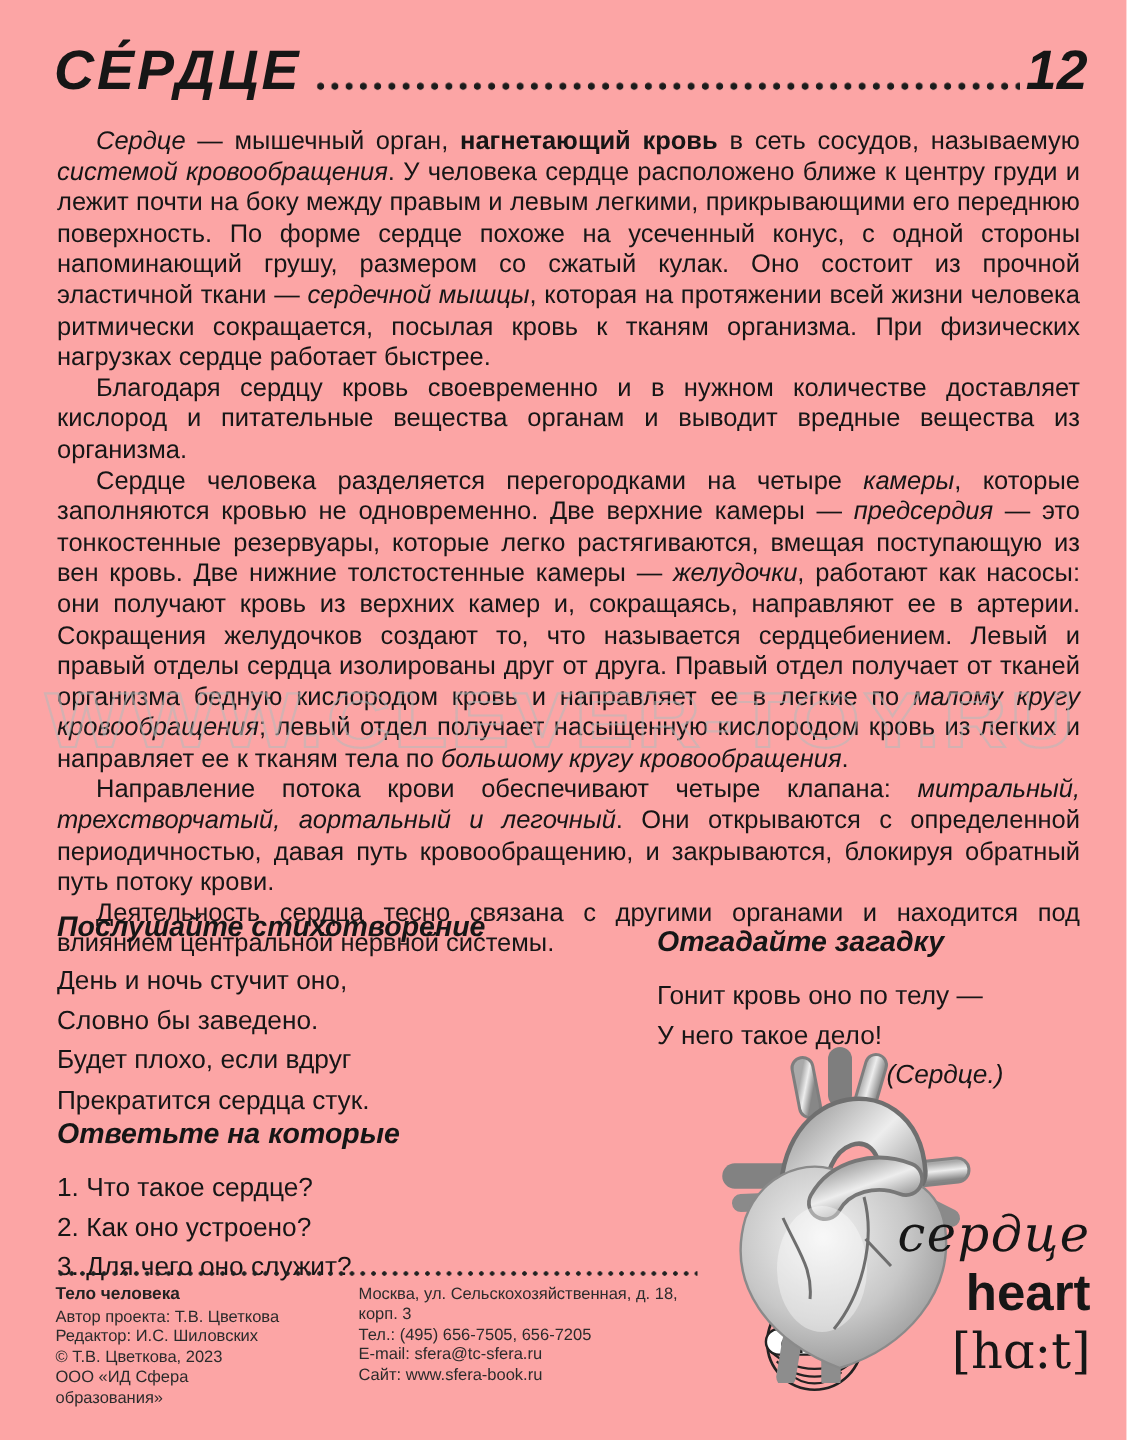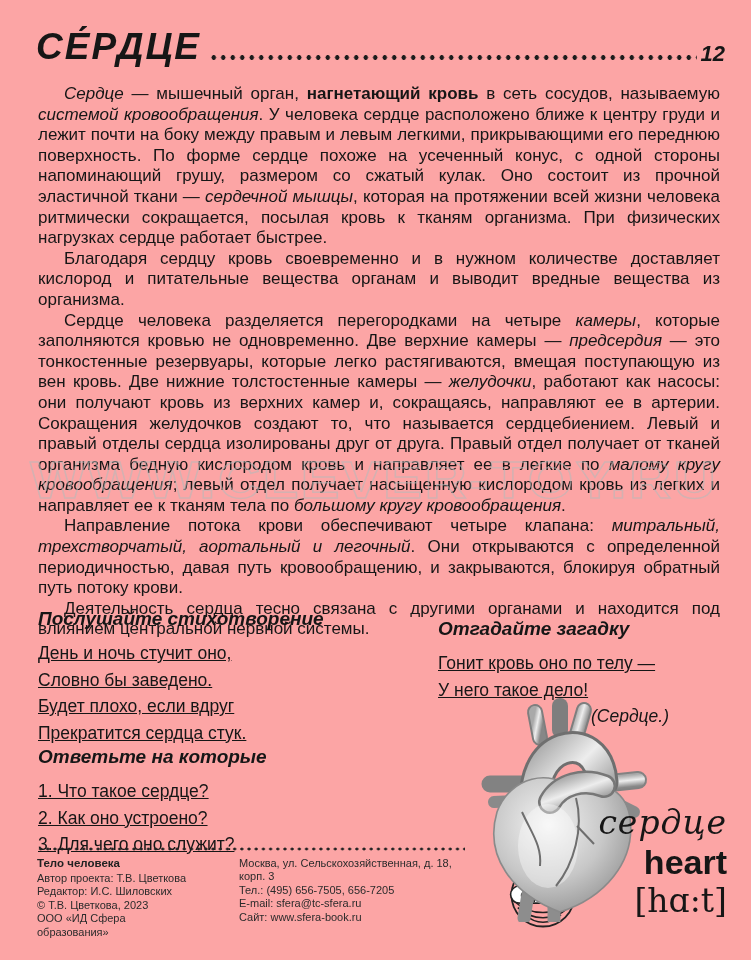--- a/index.html
+++ b/index.html
@@ -6,35 +6,35 @@
   .page {
     position:relative; width:751px; height:960px; background:#fca5a5;
     font-family:"Liberation Sans", sans-serif; color:#161616; overflow:hidden;
   }
   
   .title-row { position:absolute; top:28px; left:36px; right:26px; display:flex; align-items:flex-end; }
   .title { font-size:37px; font-weight:bold; font-style:italic; letter-spacing:2px; line-height:1; white-space:nowrap; }
   .leader { flex:1; height:9px; margin:0 4px 3px 8px;
     background-image:radial-gradient(circle, #1c1c1c 2.1px, transparent 2.6px);
     background-size:9.5px 9px; background-repeat:repeat-x; background-position:0 55%; }
-  .page-num { font-size:22px; font-weight:bold; font-style:italic; line-height:1; }
+  .page-num { font-size:37px; font-weight:bold; font-style:italic; line-height:1; }
   
   .article { position:absolute; top:84px; left:38px; width:682px;
     font-size:17px; line-height:20.6px; text-align:justify; }
   .article p { margin:0; text-indent:26px; }
   
   .watermark { position:absolute; left:28px; top:448px; z-index:6; pointer-events:none; opacity:.6; }
   .wm-text { font-family:"Liberation Sans", sans-serif; font-weight:bold; font-size:52px;
     fill:none; stroke:#b9b9b9; stroke-width:1.4px; letter-spacing:2px; }
   
   .section-heading { font-size:19px; font-weight:bold; font-style:italic; margin:0 0 10px 0; }
   .two-col { position:absolute; top:608px; left:38px; right:26px; display:flex; }
   .col-left { width:400px; }
   .col-right { flex:1;margin-top:10px; }
-  .poem-lines div, .riddle-lines div, .question-list div { font-size:17.5px; line-height:26.5px;text-decoration:underline; }
+  .poem-lines div, .riddle-lines div, .question-list div { font-size:17.5px; line-height:26.5px; }
   .riddle-answer { font-size:17.5px; line-height:26.5px; font-style:italic; text-align:right; padding-right:56px; }
   .questions { position:absolute; top:746px; left:38px; width:400px; }
   
   .heart-figure { position:absolute; left:464px; top:694px; z-index:2; }
   
   .vocab { position:absolute; right:24px; top:802px; text-align:right; z-index:3; }
   .vocab-ru { font-family:"DejaVu Serif", serif; font-style:italic; font-size:33px; line-height:42px; letter-spacing:1px; }
   .vocab-en { font-weight:bold; font-size:34px; line-height:37px; }
   .vocab-tr { font-family:"DejaVu Serif", serif; font-size:33px; line-height:40px; }
   

